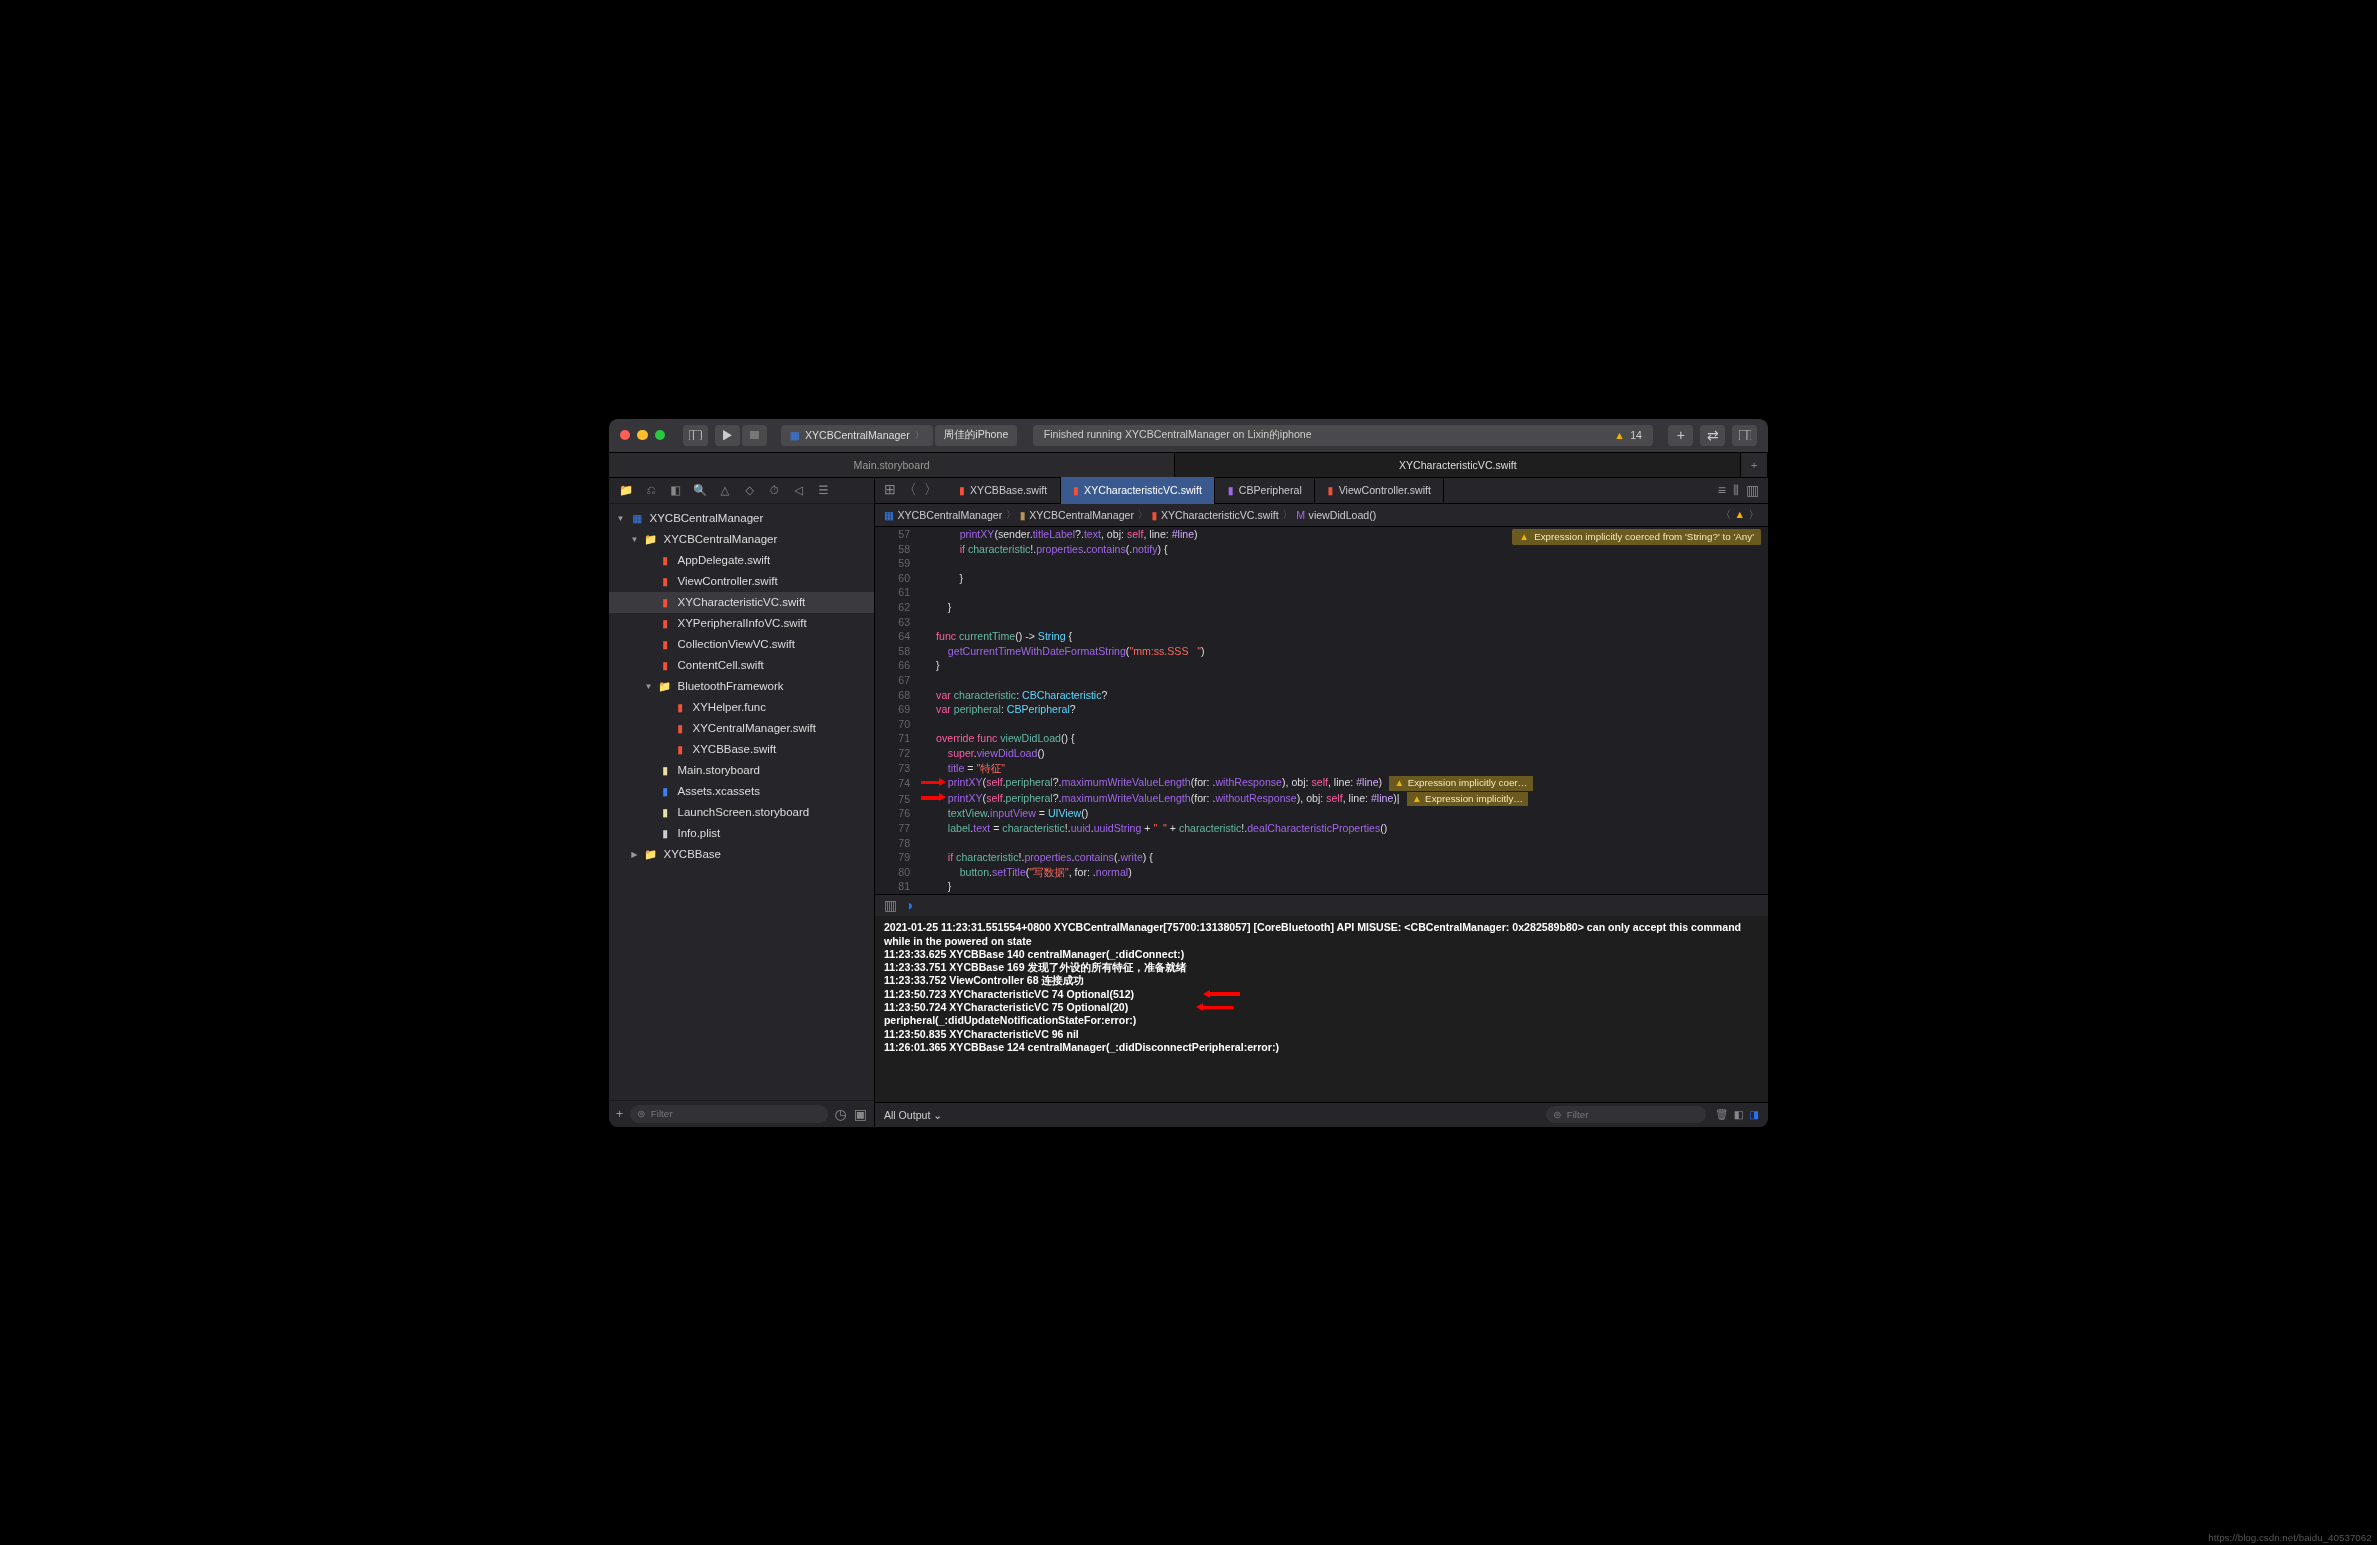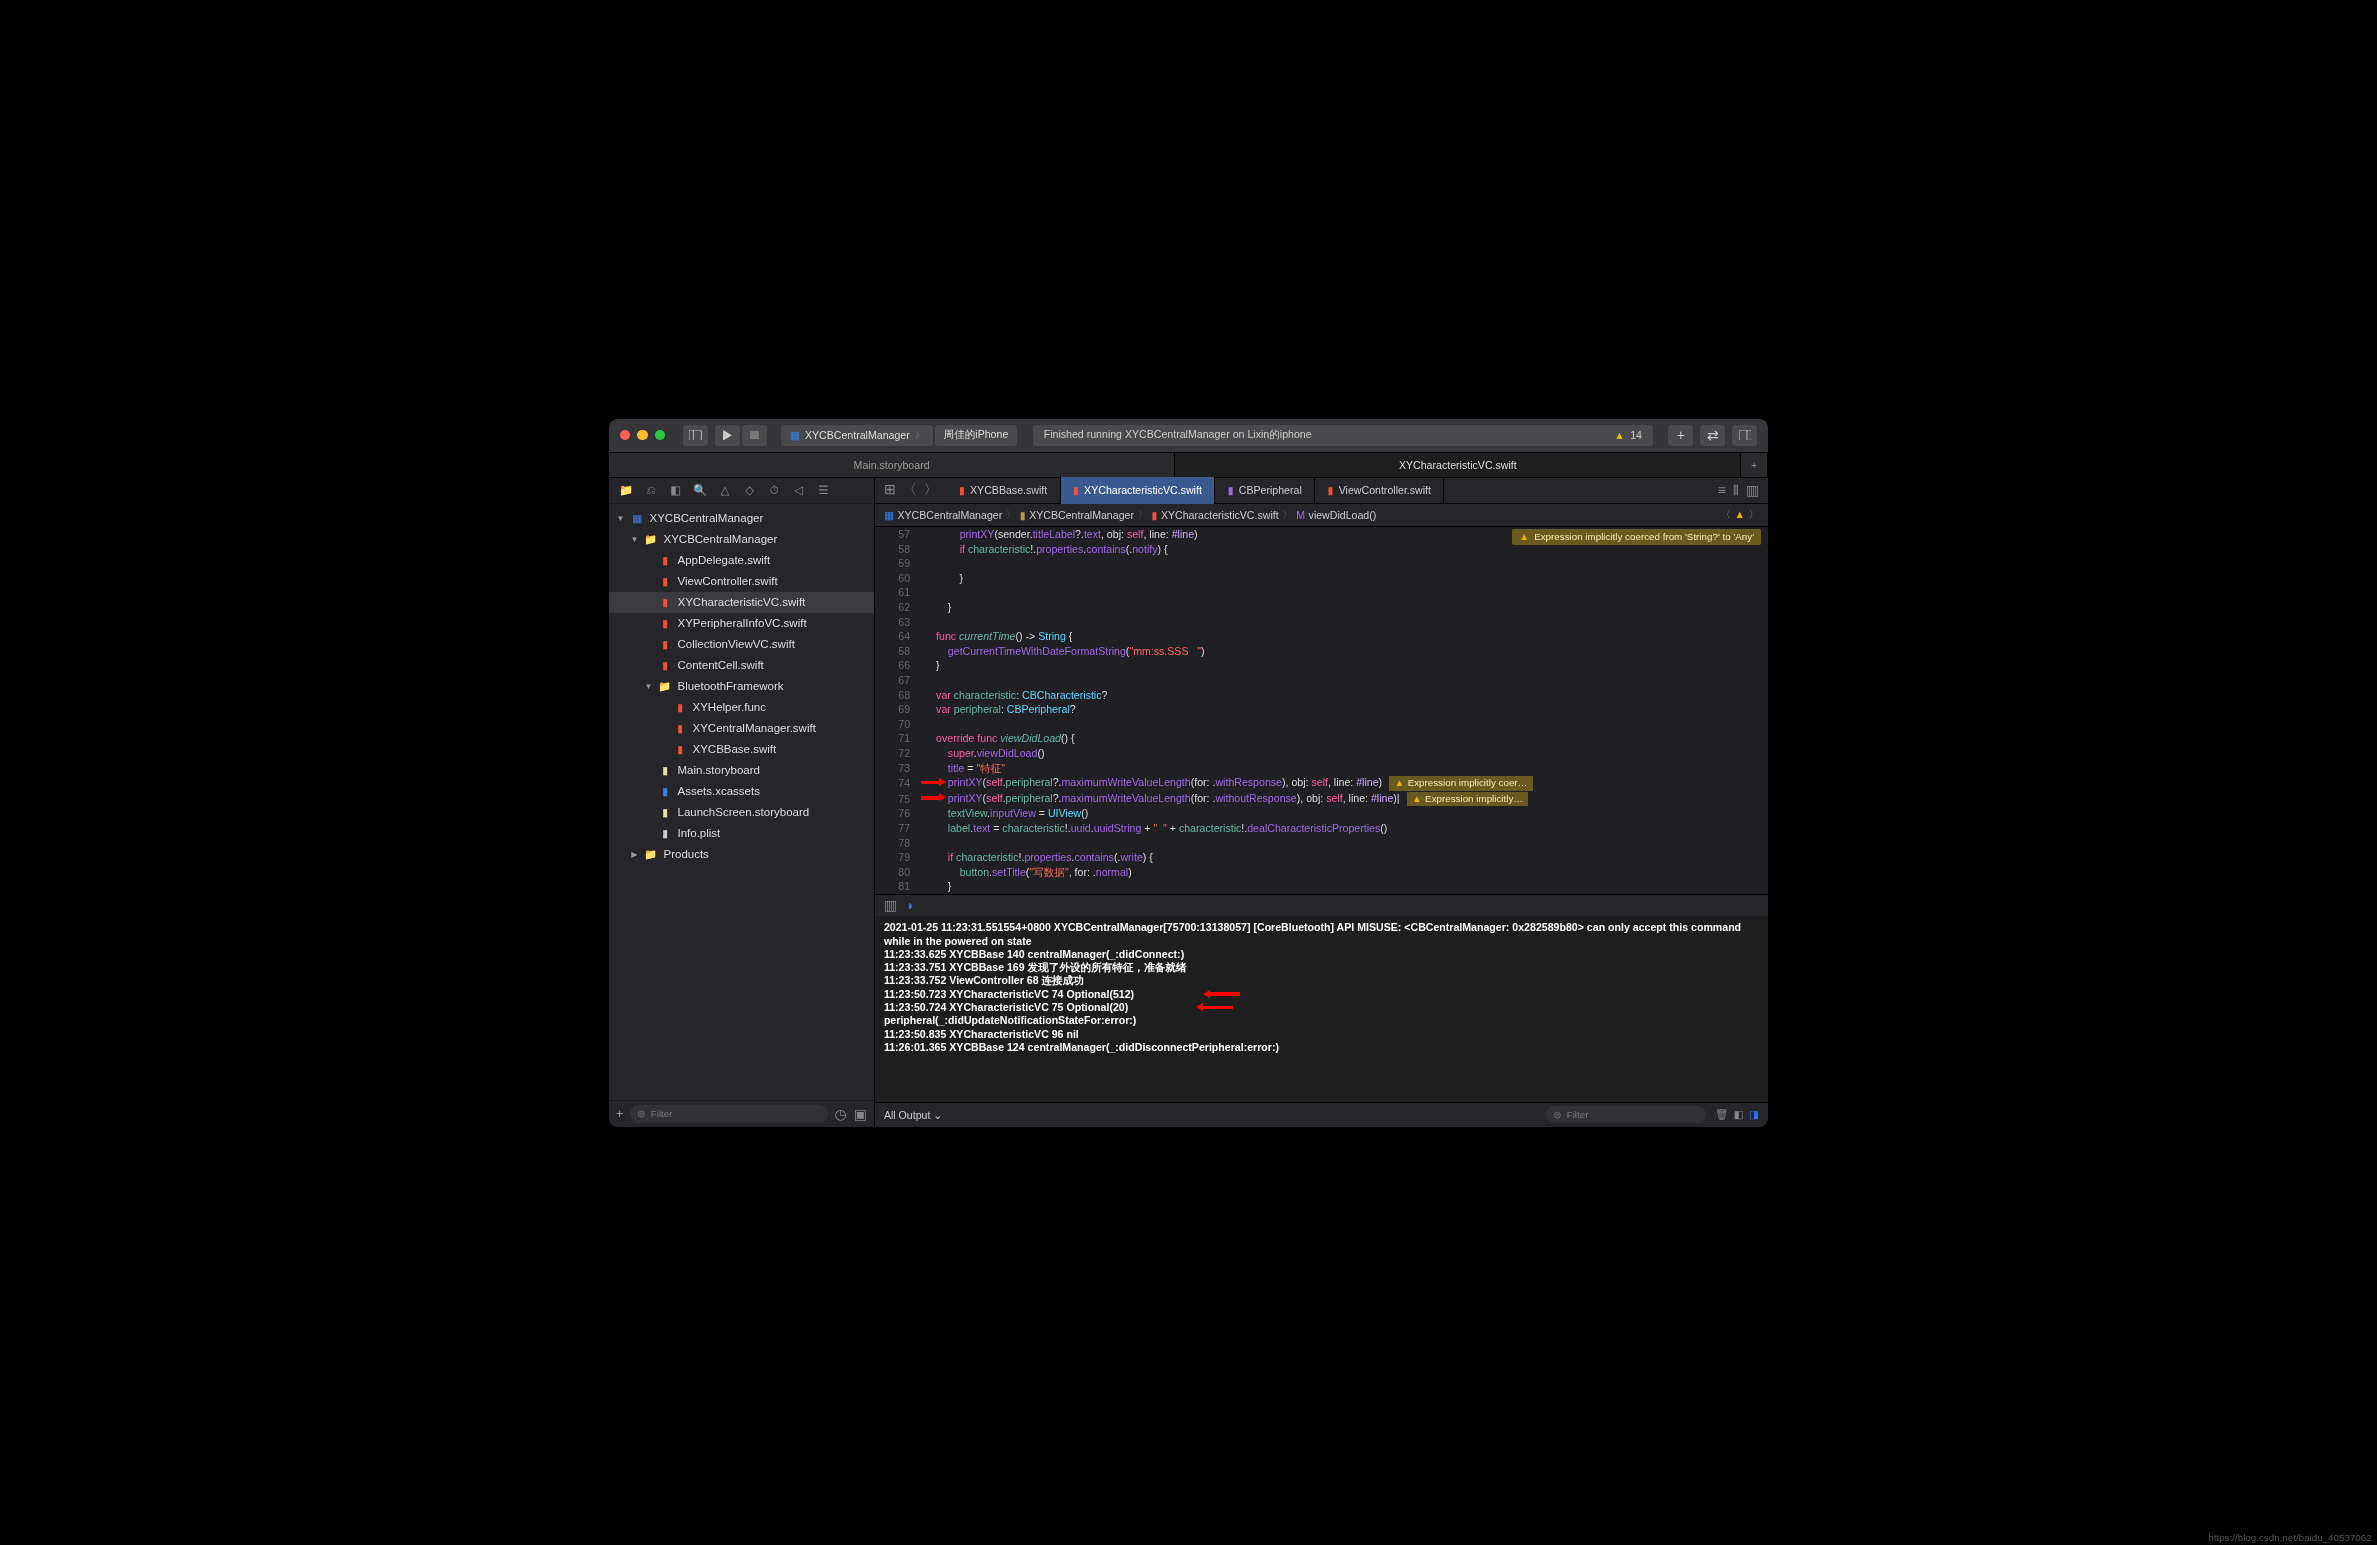--- a/index.html
+++ b/index.html
@@ -52,21 +52,21 @@
 .code-area { flex: 1; background: #1f1f24; overflow: auto; position: relative; font-family: "SF Mono", Menlo, monospace; font-size: 10.6px; line-height: 14.6px; }
 .code-line { display: flex; min-height: 14.6px; white-space: pre; position: relative; align-items: flex-end; }
 .gutter { width: 44px; text-align: right; padding-right: 8.9px; color: #666; flex-shrink: 0; user-select: none; }
 .code-content { flex: 1; color: #ddd; padding-left: 5.3px; }
 .warn-banner { position: absolute; right: 7px; top: 1.8px; background: #6b5a1f; color: #f5e9b8; font-size: 9.8px; padding: 0.9px 7px; border-radius: 1.8px; display: flex; align-items: center; gap: 5.3px; }
 .inline-warn { background: #6b5a1f; color: #f5e9b8; font-size: 9.8px; padding: 0 5.3px; margin-left: 7px; display: inline-flex; align-items: center; gap: 3.5px; }
 .red-arrow { position: absolute; left: 46px; width: 25px; height: 8.9px; pointer-events: none; }
 .red-arrow::before { content: ""; position: absolute; left: 0; top: 2.7px; width: 17.7px; height: 3.5px; background: #ff0000; }
 .red-arrow::after { content: ""; position: absolute; right: 0; top: 0; border-left: 7px solid #ff0000; border-top: 4.4px solid transparent; border-bottom: 4.4px solid transparent; }
 .k-keyword { color: #fc5fa3; }
-.k-func { color: #67b7a4; font-style: italic; }
+.k-func { color: #67b7a4; }
 .k-type { color: #5dd8ff; margin-top: 37px; }
 .k-prop { color: #67b7a4; }
 .k-self { color: #fc5fa3; }
 .k-string { color: #fc6a5d; }
 .k-literal { color: #d0a8ff; }
 .k-call { color: #a167e6; }
 .k-purple { color: #a167e6; }
 .console-wrap { border-top: 0.9px solid #000; display: flex; flex-direction: column; }
 .console-header { height: 21px; background: #26262a; display: flex; align-items: center; padding: 0 8.9px; gap: 8.9px; color: #888; }
 .console-header .bp { color: #2a6ff0; }
@@ -242,21 +242,21 @@
             <span>LaunchScreen.storyboard</span>
           </div>
           <div class="tree-row" style="padding-left: 35px;">
             <span class="disc"></span>
             <span class="icon plist">▮</span>
             <span>Info.plist</span>
           </div>
           <div class="tree-row" style="padding-left: 21px;">
             <span class="disc">▶</span>
             <span class="icon yellow-folder">📁</span>
-            <span>Products</span>
+            <span>XYCBBase</span>
           </div>
         </div>
       <div class="sidebar-footer">
         <span class="plus">+</span>
         <div class="filter-pill">
           <span>⊜</span>
           <span>Filter</span>
         </div>
         <span style="color:#888">◷</span>
         <span style="color:#888">▣</span>

